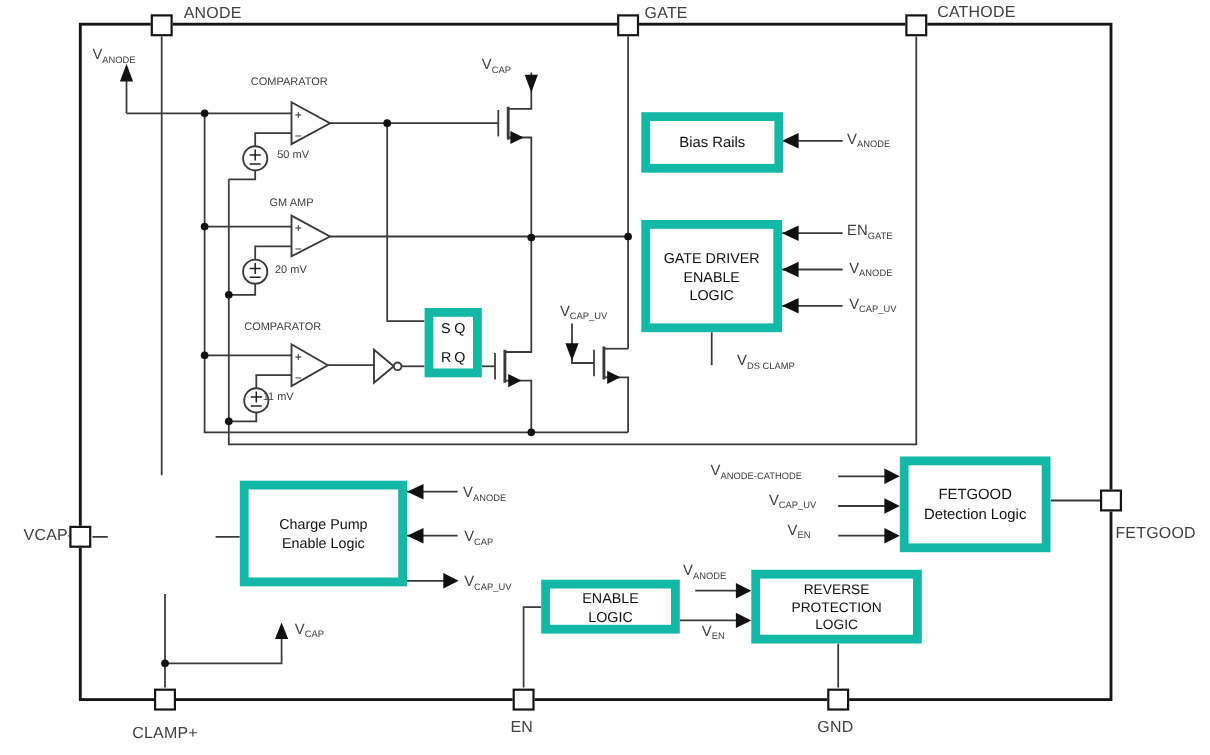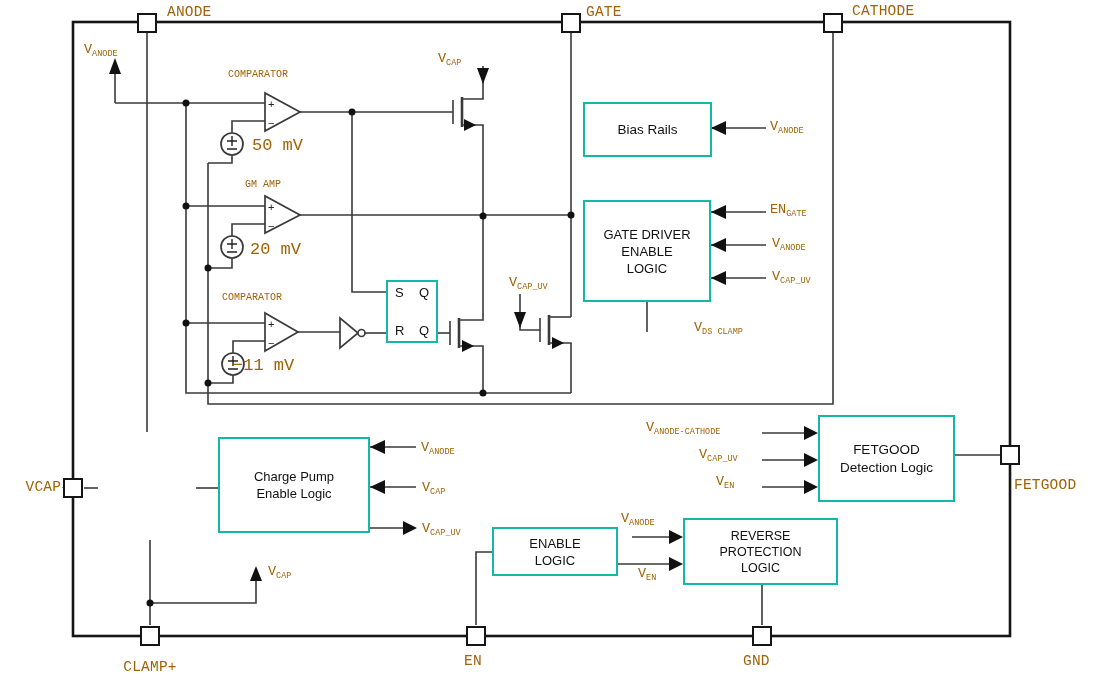--- a/index.html
+++ b/index.html
@@ -1,27 +1,27 @@
 <!DOCTYPE html>
 <html><head>
 <meta charset="utf-8">
 <style>
   html,body{margin:0;padding:0;background:#fff;}
   #canvas{position:relative;width:1100px;height:686px;background:#ffffff;overflow:hidden;
           font-family:"Liberation Sans", sans-serif;color:#111;}
   svg{position:absolute;left:0;top:0;z-index:1;}
   .pin{position:absolute;width:20px;height:20px;background:#fff;border:2px solid #151515;
        box-sizing:border-box;z-index:6;}
-  .blk{position:absolute;border:2px solid #14b8a6;background:#fff;box-sizing:border-box;
+  .blk{position:absolute;border:8px solid #14b8a6;background:#fff;box-sizing:border-box;
        display:flex;flex-direction:column;align-items:center;justify-content:center;
        text-align:center;z-index:4;font-size:13px;line-height:17px;color:#111;}
-  .lbl{position:absolute;white-space:nowrap;z-index:5;color:#a16207;font-family:Liberation Mono, monospace;}
+  .lbl{position:absolute;white-space:nowrap;z-index:5;color:#404040;}
   .pinlbl{font-size:14.5px;letter-spacing:.2px;}
   .amp{font-size:10px;}
-  .val{font-size:17px;}
+  .val{font-size:10px;}
   .sig{font-size:13.5px;}
   .sig sub{font-size:8.5px;vertical-align:-3px;}
   .latch-letter{position:absolute;font-size:13px;z-index:5;}
 </style>
 </head>
 <body>
 
 <div id="canvas">
 
   <svg width="1100" height="686" viewBox="0 0 1100 686">
@@ -249,21 +249,21 @@
   </div>
   <div class="lbl sig" style="left:770px;top:202px;">
     <span>EN</span><sub>GATE</sub>
   </div>
   <div class="lbl sig" style="left:772px;top:236px;">
     <span>V</span><sub>ANODE</sub>
   </div>
   <div class="lbl sig" style="left:772px;top:269px;">
     <span>V</span><sub>CAP_UV</sub>
   </div>
-  <div class="lbl sig" style="left:694px;top:320px;">
+  <div class="lbl sig" style="left:670px;top:320px;">
     <span>V</span><sub>DS CLAMP</sub>
   </div>
   <div class="lbl sig" style="left:421px;top:440px;">
     <span>V</span><sub>ANODE</sub>
   </div>
   <div class="lbl sig" style="left:422px;top:480px;">
     <span>V</span><sub>CAP</sub>
   </div>
   <div class="lbl sig" style="left:422px;top:521px;">
     <span>V</span><sub>CAP_UV</sub>

